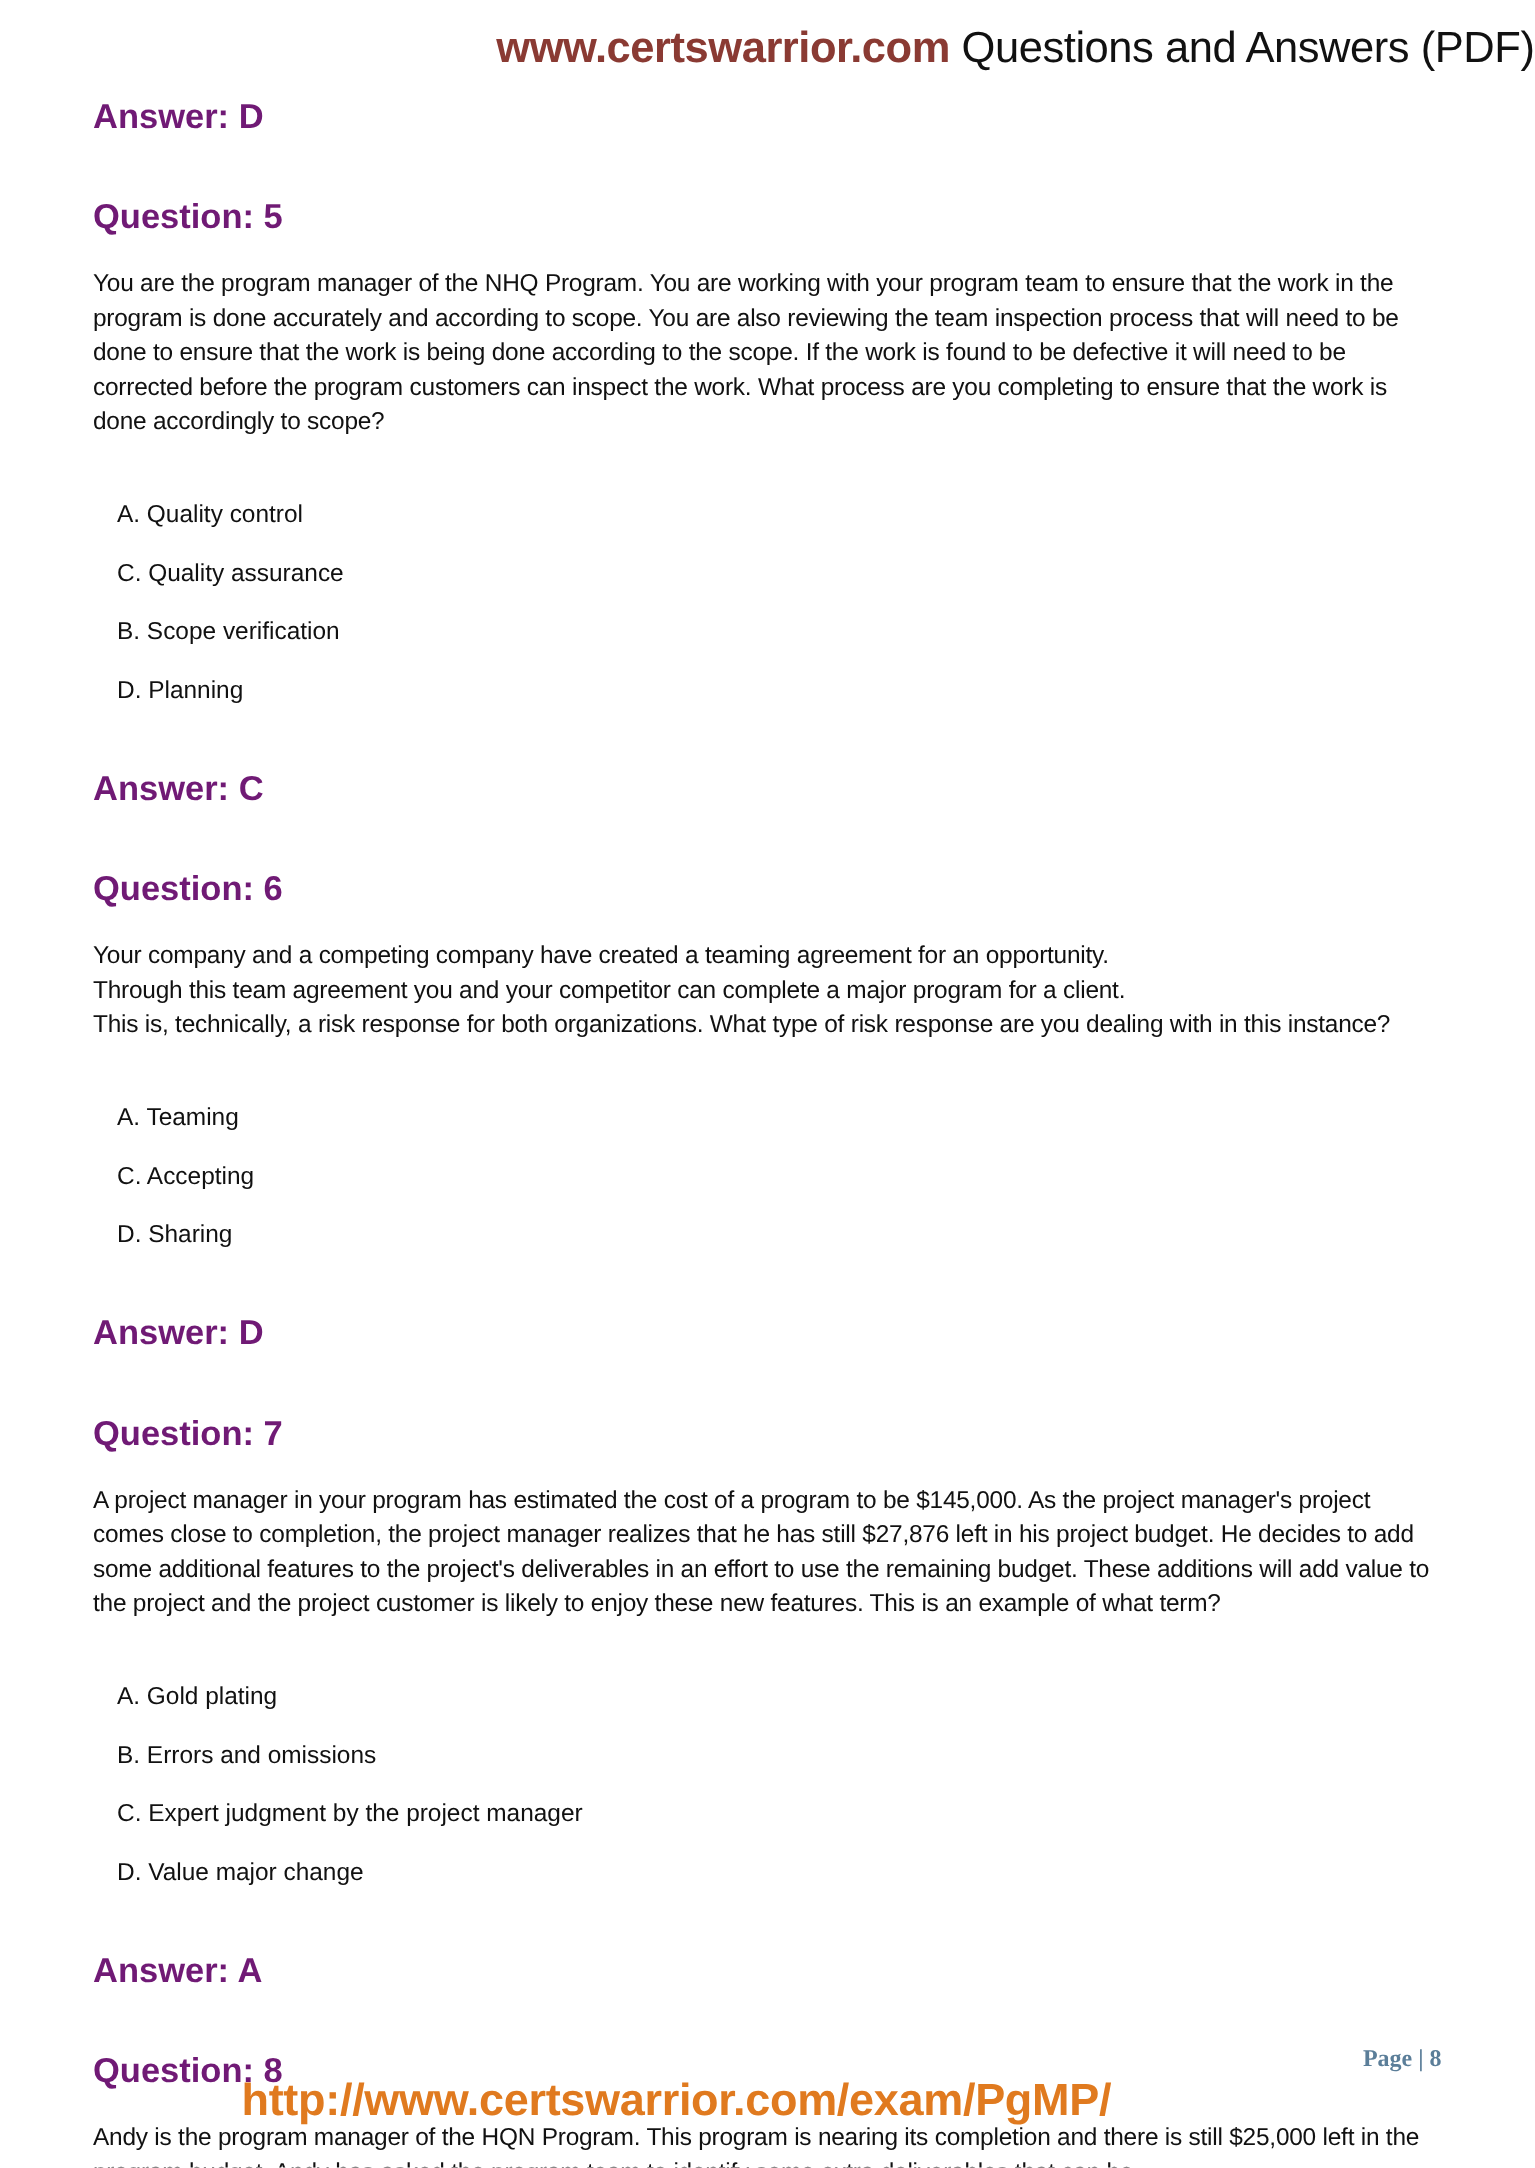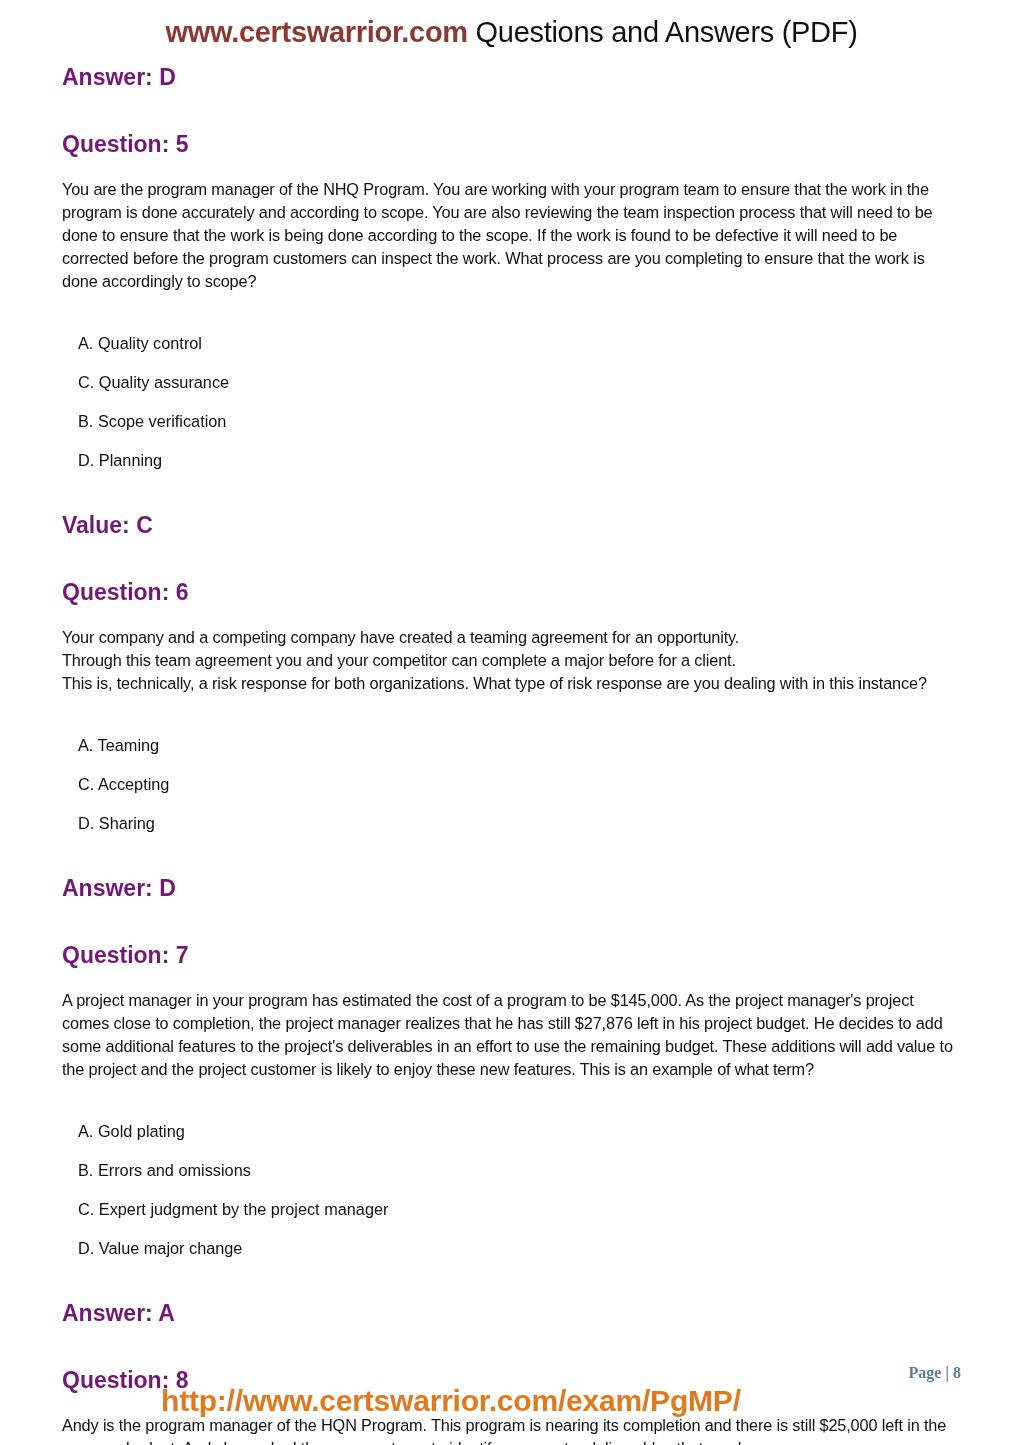--- a/index.html
+++ b/index.html
@@ -1,17 +1,17 @@
 <!DOCTYPE html>
 <html><head>
 <meta charset="utf-8">
 <style>
   html, body { margin: 0; padding: 0; background: #ffffff; }
   body { width: 1023px; height: 1445px; position: relative; overflow: hidden; font-family: "Liberation Sans", "DejaVu Sans", sans-serif; color: #111; }
-  .header { position: absolute; top: 14px; left: 0; width: 1023px; text-align: center; font-size: 29px; line-height: 36px; letter-spacing: -0.3px; }
+  .header { position: absolute; top: 14px; left: 0; width: 1023px; text-align: right; font-size: 29px; line-height: 36px; letter-spacing: -0.3px; }
   .header .site { color: #8a3a33; font-weight: bold; }
   .header .title { color: #111; }
   .content { position: absolute; left: 62px; top: 62px; width: 900px; }
   .heading { font-weight: bold; font-size: 23px; line-height: 30px; margin: 0; color: #701a75; }
   .para { font-size: 16.3px; line-height: 23px; margin: 0; color: #111; letter-spacing: -0.15px; }
   .opt { font-size: 16.3px; line-height: 23px; margin: 16px; color: #111; }
   .page-num { position: absolute; right: 62px; top: 1364px; font-family: "Liberation Serif", "DejaVu Serif", serif; font-weight: bold; font-size: 16px; color: #5b7e99; }
   .footer-url { position: absolute; top: 1384px; left: 161px; font-weight: bold; font-size: 30px; color: #e07a1f; letter-spacing: -0.2px; }
 </style>
 </head>
@@ -28,27 +28,27 @@
   <div style="height:37px"></div>
   <p class="heading">Question: 5</p>
   <div style="height:19px"></div>
   <p class="para">You are the program manager of the NHQ Program. You are working with your program team to ensure that the work in the program is done accurately and according to scope. You are also reviewing the team inspection process that will need to be done to ensure that the work is being done according to the scope. If the work is found to be defective it will need to be corrected before the program customers can inspect the work. What process are you completing to ensure that the work is done accordingly to scope?</p>
   <div style="height:23px"></div>
   <p class="opt">A. Quality control</p>
   <p class="opt">C. Quality assurance</p>
   <p class="opt">B. Scope verification</p>
   <p class="opt">D. Planning</p>
   <div style="height:22px"></div>
-  <p class="heading">Value: C</p>
+  <p class="heading">Answer: C</p>
 
   <div style="height:37px"></div>
   <p class="heading">Question: 6</p>
   <div style="height:19px"></div>
   <p class="para">Your company and a competing company have created a teaming agreement for an opportunity.</p>
-  <p class="para">Through this team agreement you and your competitor can complete a major before for a client.</p>
+  <p class="para">Through this team agreement you and your competitor can complete a major program for a client.</p>
   <p class="para">This is, technically, a risk response for both organizations. What type of risk response are you dealing with in this instance?</p>
   <div style="height:23px"></div>
   <p class="opt">A. Teaming</p>
   <p class="opt">C. Accepting</p>
   <p class="opt">D. Sharing</p>
   <div style="height:22px"></div>
   <p class="heading">Answer: D</p>
 
   <div style="height:37px"></div>
   <p class="heading">Question: 7</p>

